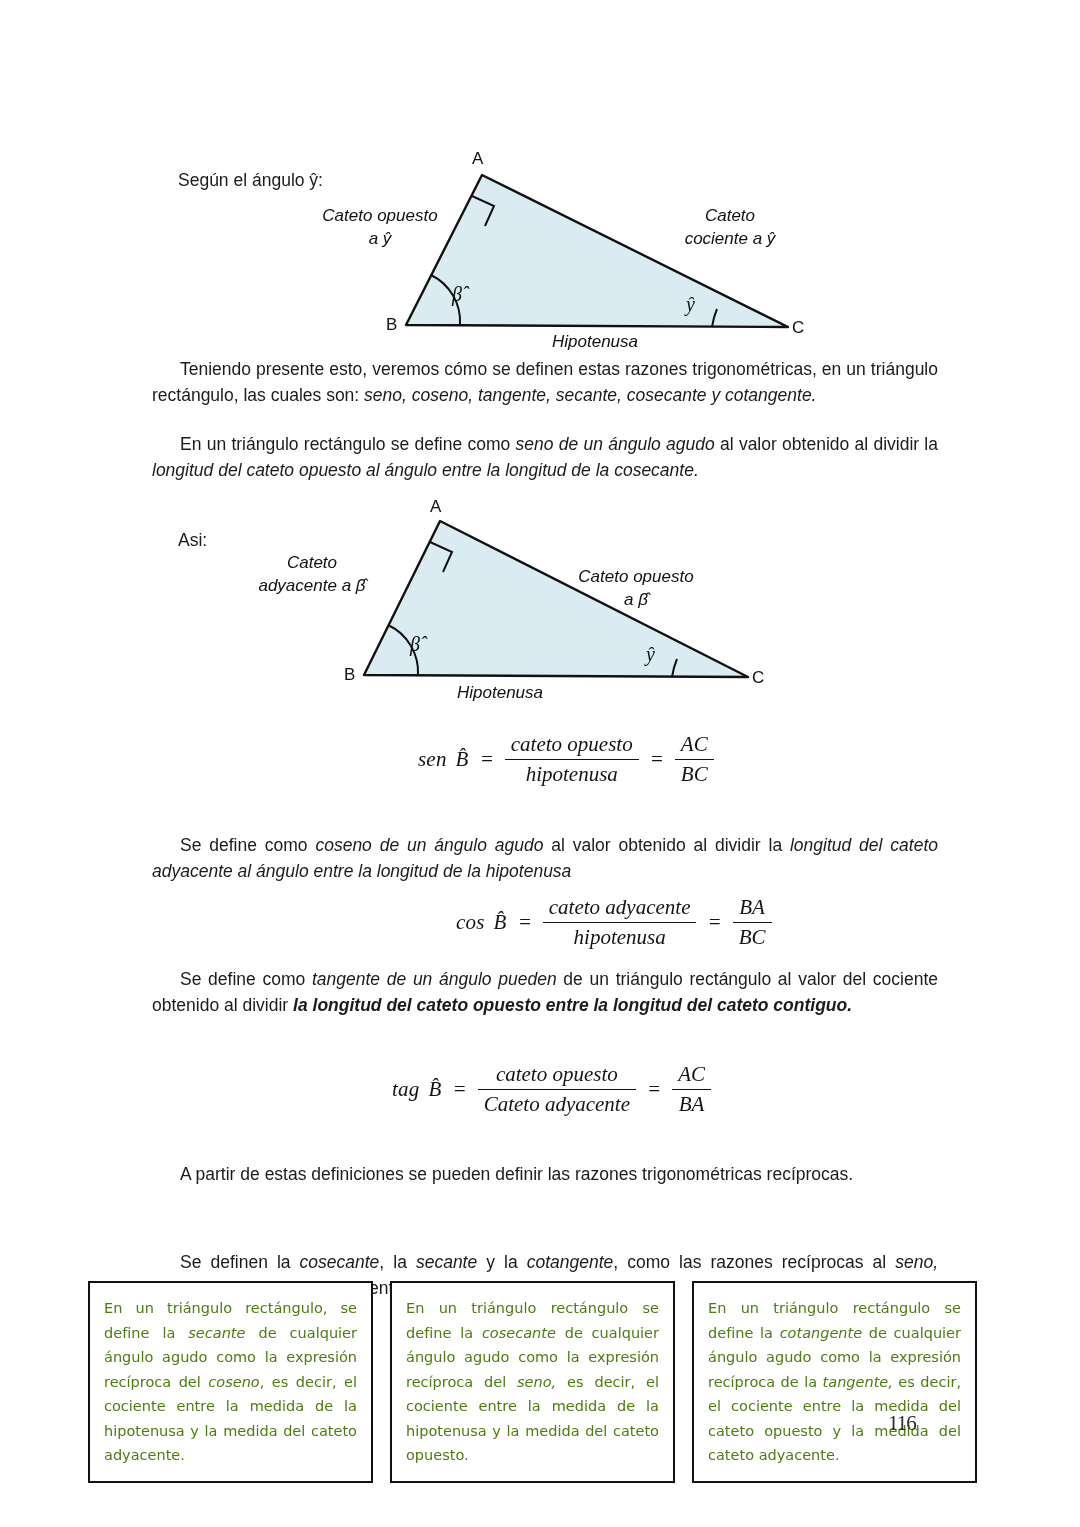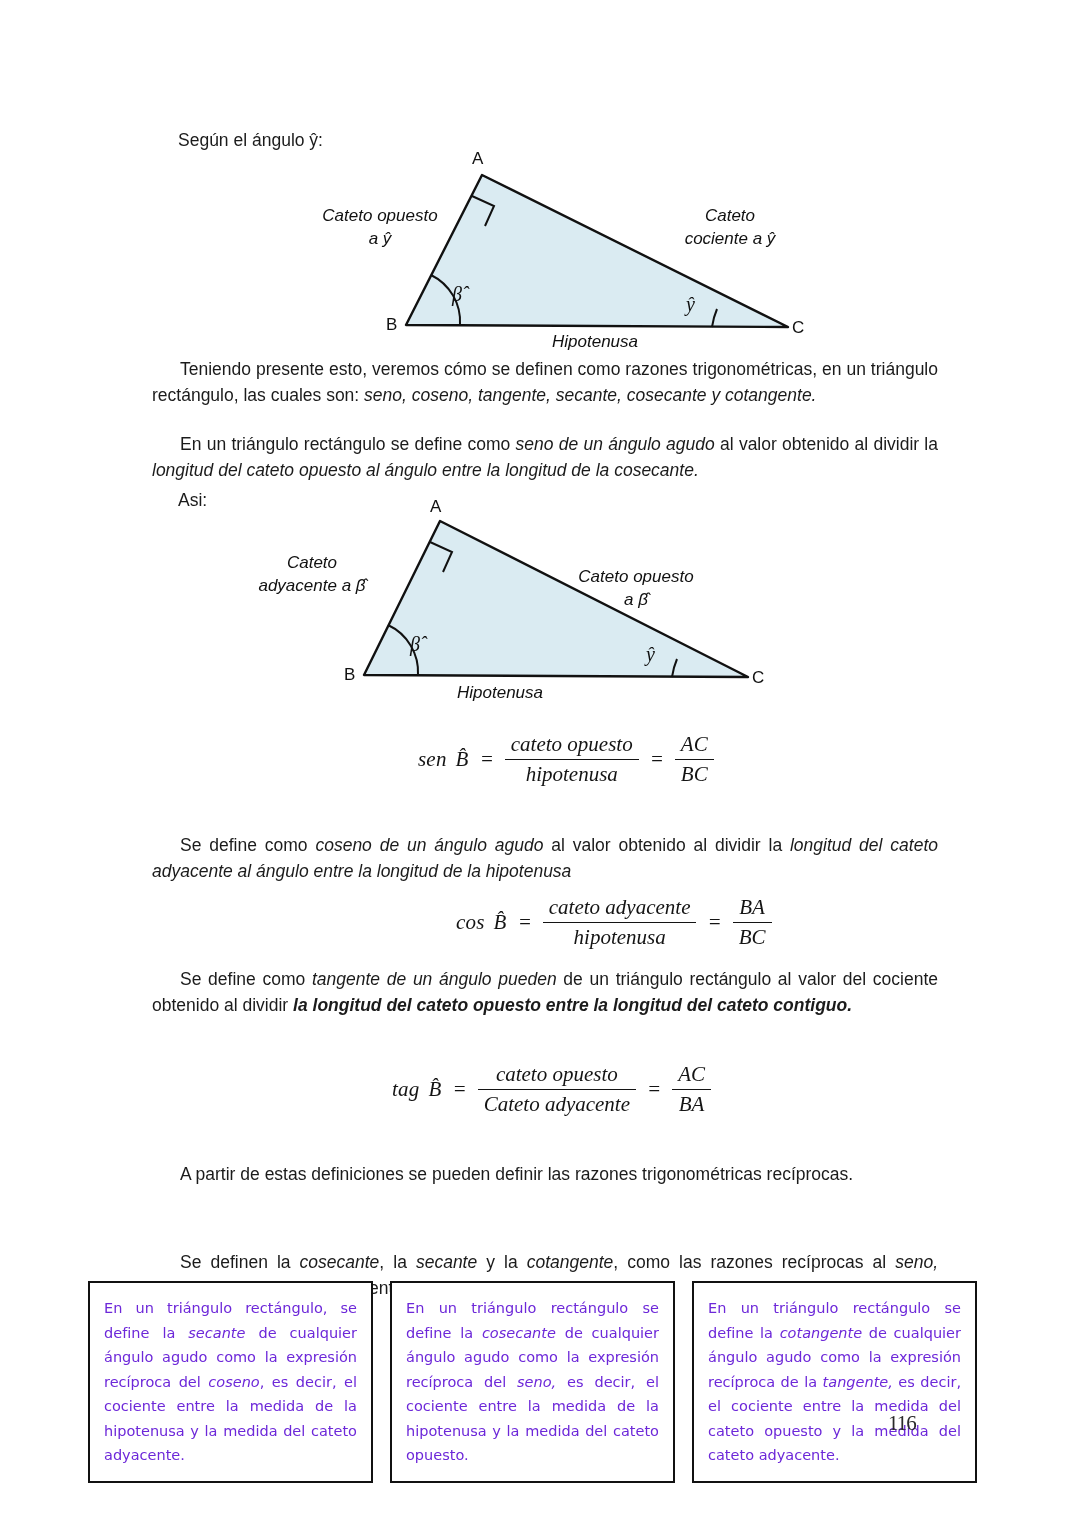--- a/index.html
+++ b/index.html
@@ -36,20 +36,21 @@
   }
   .txt i, .txt em { }
   .txt b, .txt strong { font-weight: bold; }
 
   .lead-in {
     position: absolute;
     font-size: 17.5px;
     line-height: 25px;
     color: #1b1b1b;
     white-space: nowrap;
+    margin-top: 40px;
   }
 
   
   .figure {
     position: absolute;
   }
   .figure svg { display: block; overflow: visible; }
 
   .fig-label {
     position: absolute;
@@ -116,21 +117,21 @@
   }
   .defbox {
     width: 285px;
     border: 2.5px solid #111;
     background: #fff;
     padding: 13px 14px 13px 14px;
     box-sizing: border-box;
     font-family: "DejaVu Sans", sans-serif;
     font-size: 14.5px;
     line-height: 24.5px;
-    color: #6d28d9;
+    color: #4d7c0f;
     text-align: justify;
     text-justify: inter-word;
     position: relative;
     min-height: 186px;
   }
   .defbox i { font-style: italic; }
 
   .page-number {
     position: absolute;
     left: 888px;
@@ -170,21 +171,21 @@
     <div class="fig-label" style="left:-20px; top:54px; width:200px;">Cateto opuesto</div>
     <div class="fig-label" style="left:-20px; top:77px; width:200px;">a ŷ</div>
 
     <div class="fig-label" style="left:330px; top:54px; width:200px;">Cateto</div>
     <div class="fig-label" style="left:330px; top:77px; width:200px;">cociente a ŷ</div>
 
     <div class="fig-label" style="left:195px; top:180px; width:200px;">Hipotenusa</div>
   </div>
 
   <div class="txt" style="left:152px; top:357px; width:786px; text-indent:28px;">
-    <span>Teniendo presente esto, veremos cómo se definen como razones trigonométricas, en un triángulo rectángulo, las cuales son: </span><i>seno, coseno, tangente, secante, cosecante y cotangente.</i>
+    <span>Teniendo presente esto, veremos cómo se definen estas razones trigonométricas, en un triángulo rectángulo, las cuales son: </span><i>seno, coseno, tangente, secante, cosecante y cotangente.</i>
   </div>
 
   <div class="txt" style="left:152px; top:432px; width:786px; text-indent:28px;">
     <span>En un triángulo rectángulo se define como </span><i>seno de un ángulo agudo</i><span> al valor obtenido al dividir la </span><i>longitud del cateto opuesto al ángulo entre la longitud de la cosecante.</i>
   </div>
 
   <div class="lead-in" style="left:178px; top:488px;">Asi:</div>
 
   <div class="figure" style="left:260px; top:503px; width:520px; height:210px;">
     <svg width="520" height="210" viewBox="0 0 520 210">

